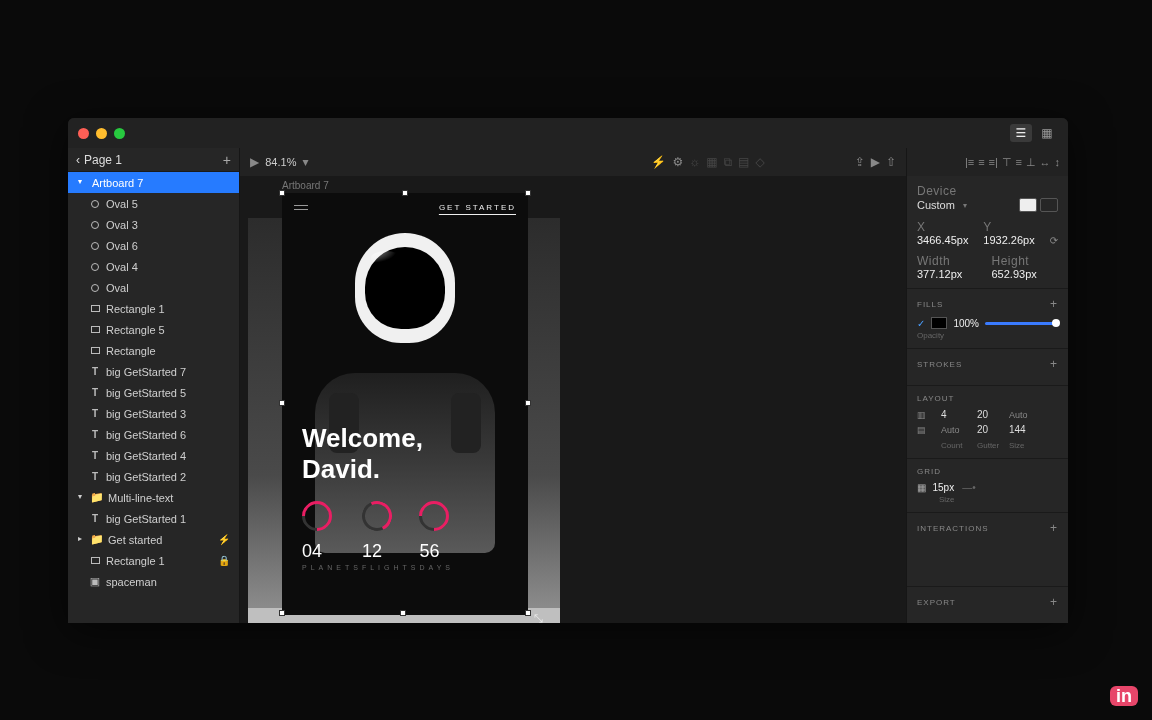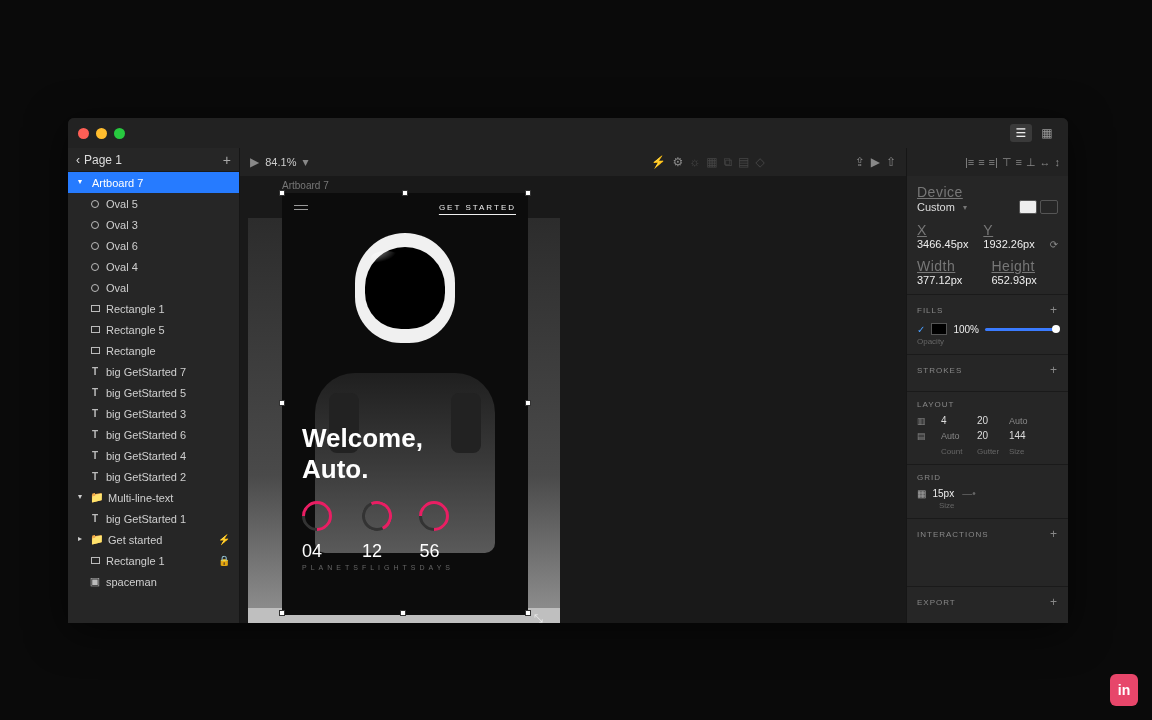--- a/index.html
+++ b/index.html
@@ -239,21 +239,21 @@
     border-left: 1px solid #161616;
   }
   .insp-topbar {
     height: 28px; display: flex; align-items: center;
     padding: 0 8px; gap: 4px;
     background: #222;
     justify-content: flex-end;
   }
   .insp-topbar .ico { font-size: 11px; color: #888; }
   .insp-body { padding: 8px 10px; display: flex; flex-direction: column; gap: 8px; }
-  .insp-label { font-size: 14px; letter-spacing: 0.5px; color: #777; text-decoration: underline; }
+  .insp-label { font-size: 12px; letter-spacing: 0.5px; color: #777; }
   .device-row { display: flex; align-items: center; gap: 8px; }
   .device-val { color: #ddd; font-size: 11px; }
   .dev-btns { margin-left: auto; display: flex; gap: 3px; }
   .dev-btn { width: 18px; height: 14px; border: 1px solid #555; border-radius: 2px; }
   .dev-btn.active { background: #eee; }
   .row { display: flex; gap: 8px; }
   .col { flex: 1; }
   .val { color: #eee; font-size: 11px; }
   .section {
     border-top: 1px solid #1a1a1a;
@@ -270,23 +270,23 @@
   .swatch { width: 16px; height: 12px; background: #000; border: 1px solid #555; }
   .op-slider { flex: 1; height: 3px; background: #3a7bff; position: relative; border-radius: 2px; }
   .op-slider::after { content:""; position: absolute; right: -2px; top: -3px; width: 8px; height: 8px; background: #fff; border-radius: 50%; }
   .sub { font-size: 8px; color: #666; margin-top: 2px; }
   .layout-grid { display: grid; grid-template-columns: 18px 30px 26px 30px; gap: 4px 6px; align-items: center; font-size: 9px; color: #888; }
   .layout-grid .v { color: #ddd; font-size: 10px; }
   .grid-row { display: flex; align-items: center; gap: 6px; font-size: 10px; }
 
   .invision-badge {
     position: absolute; right: 14px; bottom: 14px;
-    width: 28px; height: 32px; border-radius: 6px;
+    width: 28px; height: 20px; border-radius: 6px;
     background: #e7466a; color: #fff;
-    font-weight: 700; font-size: 14px;
+    font-weight: 700; font-size: 18px;
     display: flex; align-items: center; justify-content: center;
   }
 </style>
 </head>
 <body>
 
 <div class="app-window">
   <div class="titlebar">
     <div class="traffic">
       <span style="background:#ff5f56"></span>
@@ -450,21 +450,21 @@
           <div class="get-started">GET STARTED</div>
         </div>
         <div class="spaceman">
           <div class="helmet">
               <div class="visor"></div>
             </div>
           <div class="torso"></div>
         </div>
         <div class="ab-text">
           <div class="line1">Welcome,</div>
-          <div class="line2">Auto.</div>
+          <div class="line2">David.</div>
         </div>
         <div class="stats">
           <div class="stat">
             <div class="ring"></div>
             <div class="stat-num">04</div>
             <div class="stat-lbl">PLANETS</div>
           </div>
           <div class="stat">
             <div class="ring r2"></div>
             <div class="stat-num">12</div>

